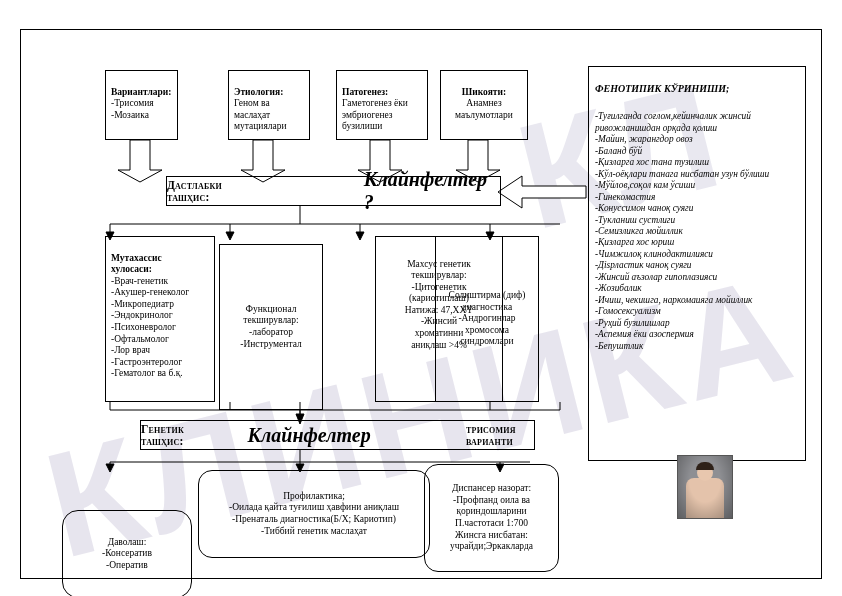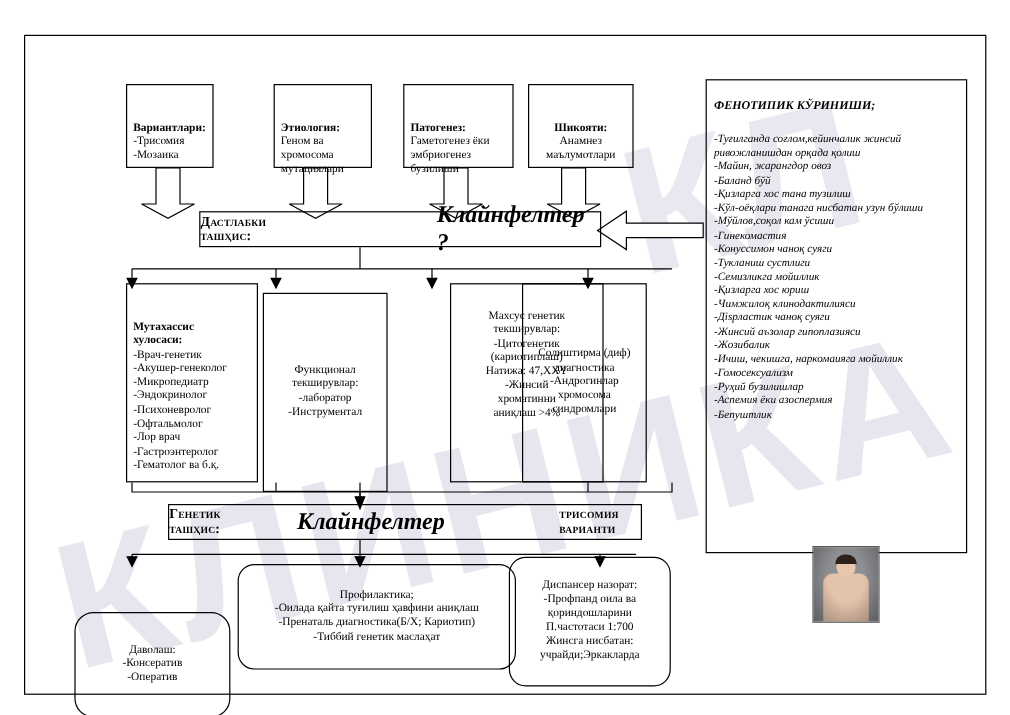--- a/index.html
+++ b/index.html
@@ -42,21 +42,21 @@
     white-space:nowrap;
     pointer-events:none;
   }
   .box {
     position:absolute;
     border:1px solid #000;
     box-sizing:border-box;
     background:transparent;
     font-size:9.5px;
     line-height:1.22;
-    padding:19px 5px;
+    padding:4px 5px;
     white-space:pre-line;
   }
   .hdr { font-weight:bold; display:block; }
   .center { text-align:center; }
   .diag {
     position:absolute;
     border:1px solid #000;
     box-sizing:border-box;
     background:transparent;
     display:flex; align-items:center; justify-content:center;
@@ -153,21 +153,21 @@
         <path d="M496 464 L500 472 L504 464 Z" fill="#000"></path>
     </g>
   </svg>
 
   <div class="box" style="left:105px; top:70px; width:73px; height:70px;">
     <span class="hdr">Вариантлари:</span><span>-Трисомия
 -Мозаика</span>
   </div>
   <div class="box" style="left:228px; top:70px; width:82px; height:70px;">
     <span class="hdr">Этиология:</span><span>Геном ва
-хромосома
+маслаҳат
 мутациялари</span>
   </div>
   <div class="box" style="left:336px; top:70px; width:92px; height:70px;">
     <span class="hdr">Патогенез:</span><span>Гаметогенез ёки
 эмбриогенез
 бузилиши</span>
   </div>
   <div class="box center" style="left:440px; top:70px; width:88px; height:70px;">
     <span class="hdr">Шикояти:</span><span>Анамнез
 маълумотлари</span>

